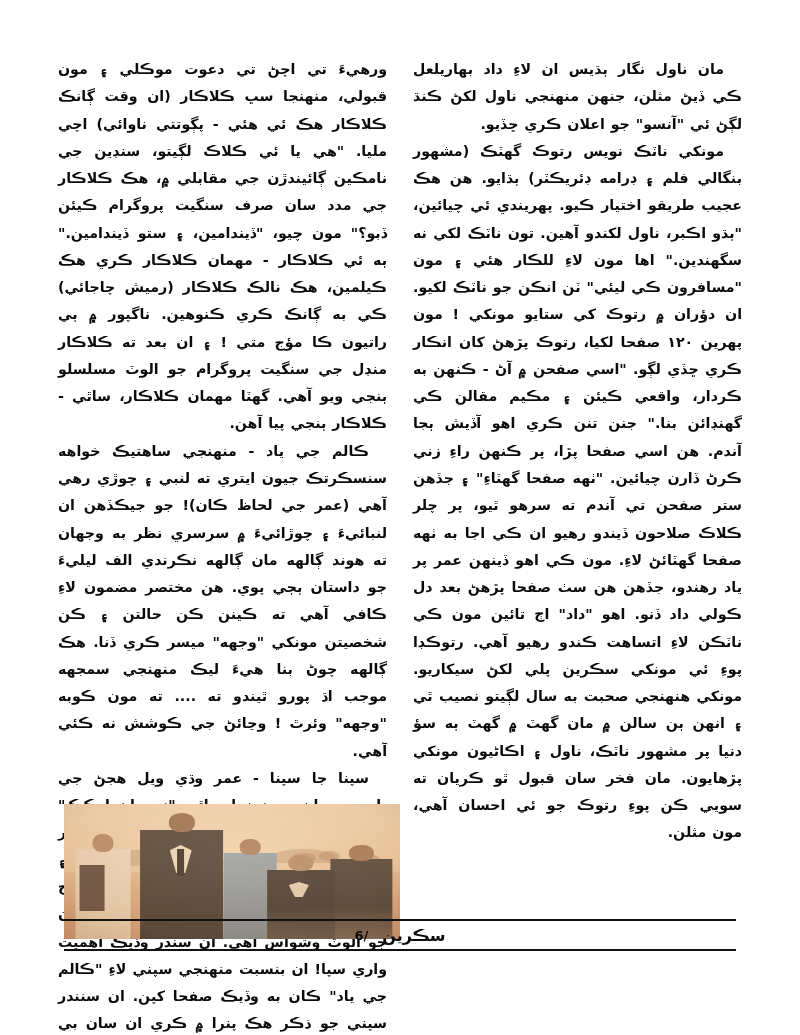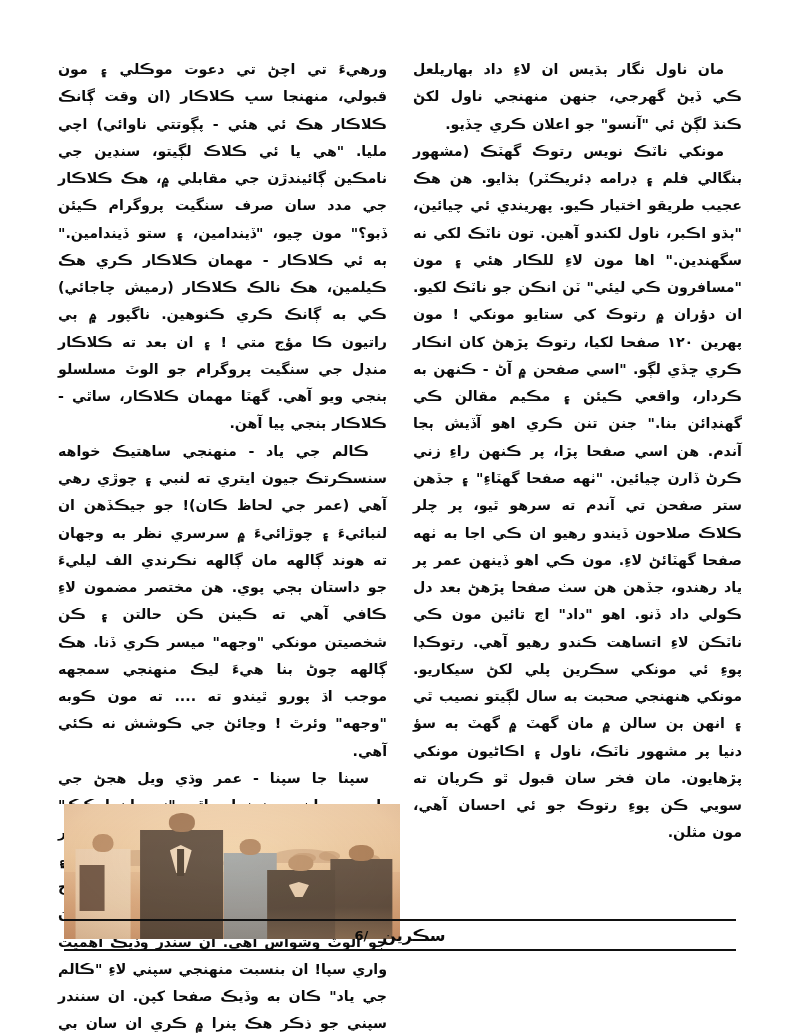--- a/index.html
+++ b/index.html
@@ -201,21 +201,21 @@
   }
 </style>
 </head>
 <body>
 
 <div class="page">
 
   <div class="columns">
 
     <div class="col">
-      <p class="indent">مان ناول نگار ٻڌيس ان لاءِ داد بهاريلعل ڪي ڏيڻ گهرجي، جنهن منهنجي ناول لکڻ ڪنڌ لڳڻ ئي "آنسو" جو اعلان ڪري ڇڏيو.</p>
+      <p class="indent">مان ناول نگار ٻڌيس ان لاءِ داد بهاريلعل ڪي ڏيڻ مثلن، جنهن منهنجي ناول لکڻ ڪنڌ لڳڻ ئي "آنسو" جو اعلان ڪري ڇڏيو.</p>
       <p class="indent">مونکي ناٽڪ نويس رتوڪ گهٽڪ (مشهور بنگالي فلم ۽ ڊرامه ڊئريڪٽر) ٻڌايو. هن هڪ عجيب طريقو اختيار ڪيو. پهريندي ئي چيائين، "ٻڌو اڪبر، ناول لکندو آهين. تون ناٽڪ لکي نه سگهندين." اها مون لاءِ للڪار هئي ۽ مون "مسافرون ڪي ليئي" ٽن انڪن جو ناٽڪ لکيو. ان دؤران ۾ رتوڪ کي ستايو مونکي ! مون پهرين ١٢٠ صفحا لکيا، رتوڪ پڙهڻ کان انڪار ڪري ڇڏي لڳو. "اسي صفحن ۾ آڻ - ڪنهن به ڪردار، واقعي ڪيئن ۽ مڪيم مقالن ڪي گهنڊائن بنا." جنن تنن ڪري اهو آڏيش ٻجا آندم. هن اسي صفحا پڙا، پر ڪنهن راءِ زني ڪرڻ ڏارن چيائين. "ٺهه صفحا گهٽاءِ" ۽ جڏهن ستر صفحن تي آندم ته سرهو ٿيو، پر چلر ڪلاڪ صلاحون ڏيندو رهيو ان ڪي اجا به ٺهه صفحا گهٽائڻ لاءِ. مون ڪي اهو ڏينهن عمر پر ياد رهندو، جڏهن هن سٺ صفحا پڙهڻ بعد دل ڪولي داد ڏنو. اهو "داد" اڄ تائين مون ڪي ناٽڪن لاءِ اتساهت ڪندو رهيو آهي. رتوڪڊا پوءِ ئي مونکي سڪرين پلي لکڻ سيکاريو. مونکي هنهنجي صحبت به سال لڳيتو نصيب ٿي ۽ انهن ٻن سالن ۾ مان گهٽ ۾ گهٽ ٻه سؤ دنيا پر مشهور ناٽڪ، ناول ۽ اڪاڻيون مونکي پڙهايون. مان فخر سان قبول ٿو ڪريان ته سويي ڪن پوءِ رتوڪ جو ئي احسان آهي، مون مثلن.</p>
 
     </div>
 
     <div class="col">
       <p class="cont">ورهيءَ تي اچڻ تي دعوت موڪلي ۽ مون قبولي، منهنجا سڀ ڪلاڪار (ان وقت ڳانڪ ڪلاڪار هڪ ئي هئي - پڳوتتي ناوائي) اچي مليا. "هي يا ئي ڪلاڪ لڳيتو، سنڊين جي نامڪين ڳائيندڙن جي مقابلي ۾، هڪ ڪلاڪار جي مدد سان صرف سنگيت پروگرام ڪيئن ڏبو؟" مون چيو، "ڏيندامين، ۽ ستو ڏيندامين." ٻه ئي ڪلاڪار - مهمان ڪلاڪار ڪري هڪ ڪيلمين، هڪ نالڪ ڪلاڪار (رميش چاجائي) ڪي به ڳانڪ ڪري ڪنوهين. ناگپور ۾ ٻي راتيون ڪا مؤج متي ! ۽ ان بعد ته ڪلاڪار منڊل جي سنگيت پروگرام جو الوٽ مسلسلو ٻنجي ويو آهي. گهٽا مهمان ڪلاڪار، ساٿي - ڪلاڪار ٻنجي پيا آهن.</p>
       <p class="indent">ڪالم جي ياد - منهنجي ساهتيڪ خواهه سنسڪرتڪ جيون ايتري ته لنبي ۽ چوڙي رهي آهي (عمر جي لحاظ ڪان)! جو جيڪڏهن ان لنبائيءَ ۽ چوڙائيءَ ۾ سرسري نظر به وجهان ته هوند ڳالهه مان ڳالهه نڪرندي الف ليليءَ جو داستان ٻڄي پوي. هن مختصر مضمون لاءِ ڪافي آهي ته ڪينن ڪن حالتن ۽ ڪن شخصيتن مونکي "وجهه" ميسر ڪري ڏنا. هڪ ڳالهه چوڻ بنا هيءَ ليڪ منهنجي سمجهه موجب اڌ پورو ٿيندو ته .... ته مون ڪوبه "وجهه" وئرٿ ! وڃائڻ جي ڪوشش نه ڪئي آهي.</p>
       <p class="indent">سپنا جا سپنا - عمر وڌي ويل هجڻ جي باوجود. مان ۽ منهنجا ساٿي "نوجوان ليڪڪ" سڏائيندا آهيون ! ظاهر آهي ته اسانجي نظر ڪالم ۽ اڄ جي پيٽ ۾ سپان تي وڏيڪ آهي ۽ اسانجو ئي چو ؟ دنيا جو سپان. ڪالم ۽ اڄ ڪان وڏيڪ سهاوٽو ۽ دلڪش ٿيندو. اهو اسان جو الوٽ وشواس آهي. ان سندر وڏيڪ اهميت واري سپا! ان بنسبت منهنجي سپني لاءِ "ڪالم جي ياد" ڪان به وڏيڪ صفحا کپن. ان سنندر سپني جو ذڪر هڪ پنرا ۾ ڪري ان سان بي انصافي نه ڪنس. ٿي سگهيٺو. ان بابت ڏار ليڪ لکڻ جو "وجهه" ميسر ٿي وڃير.</p>
 
     </div>

